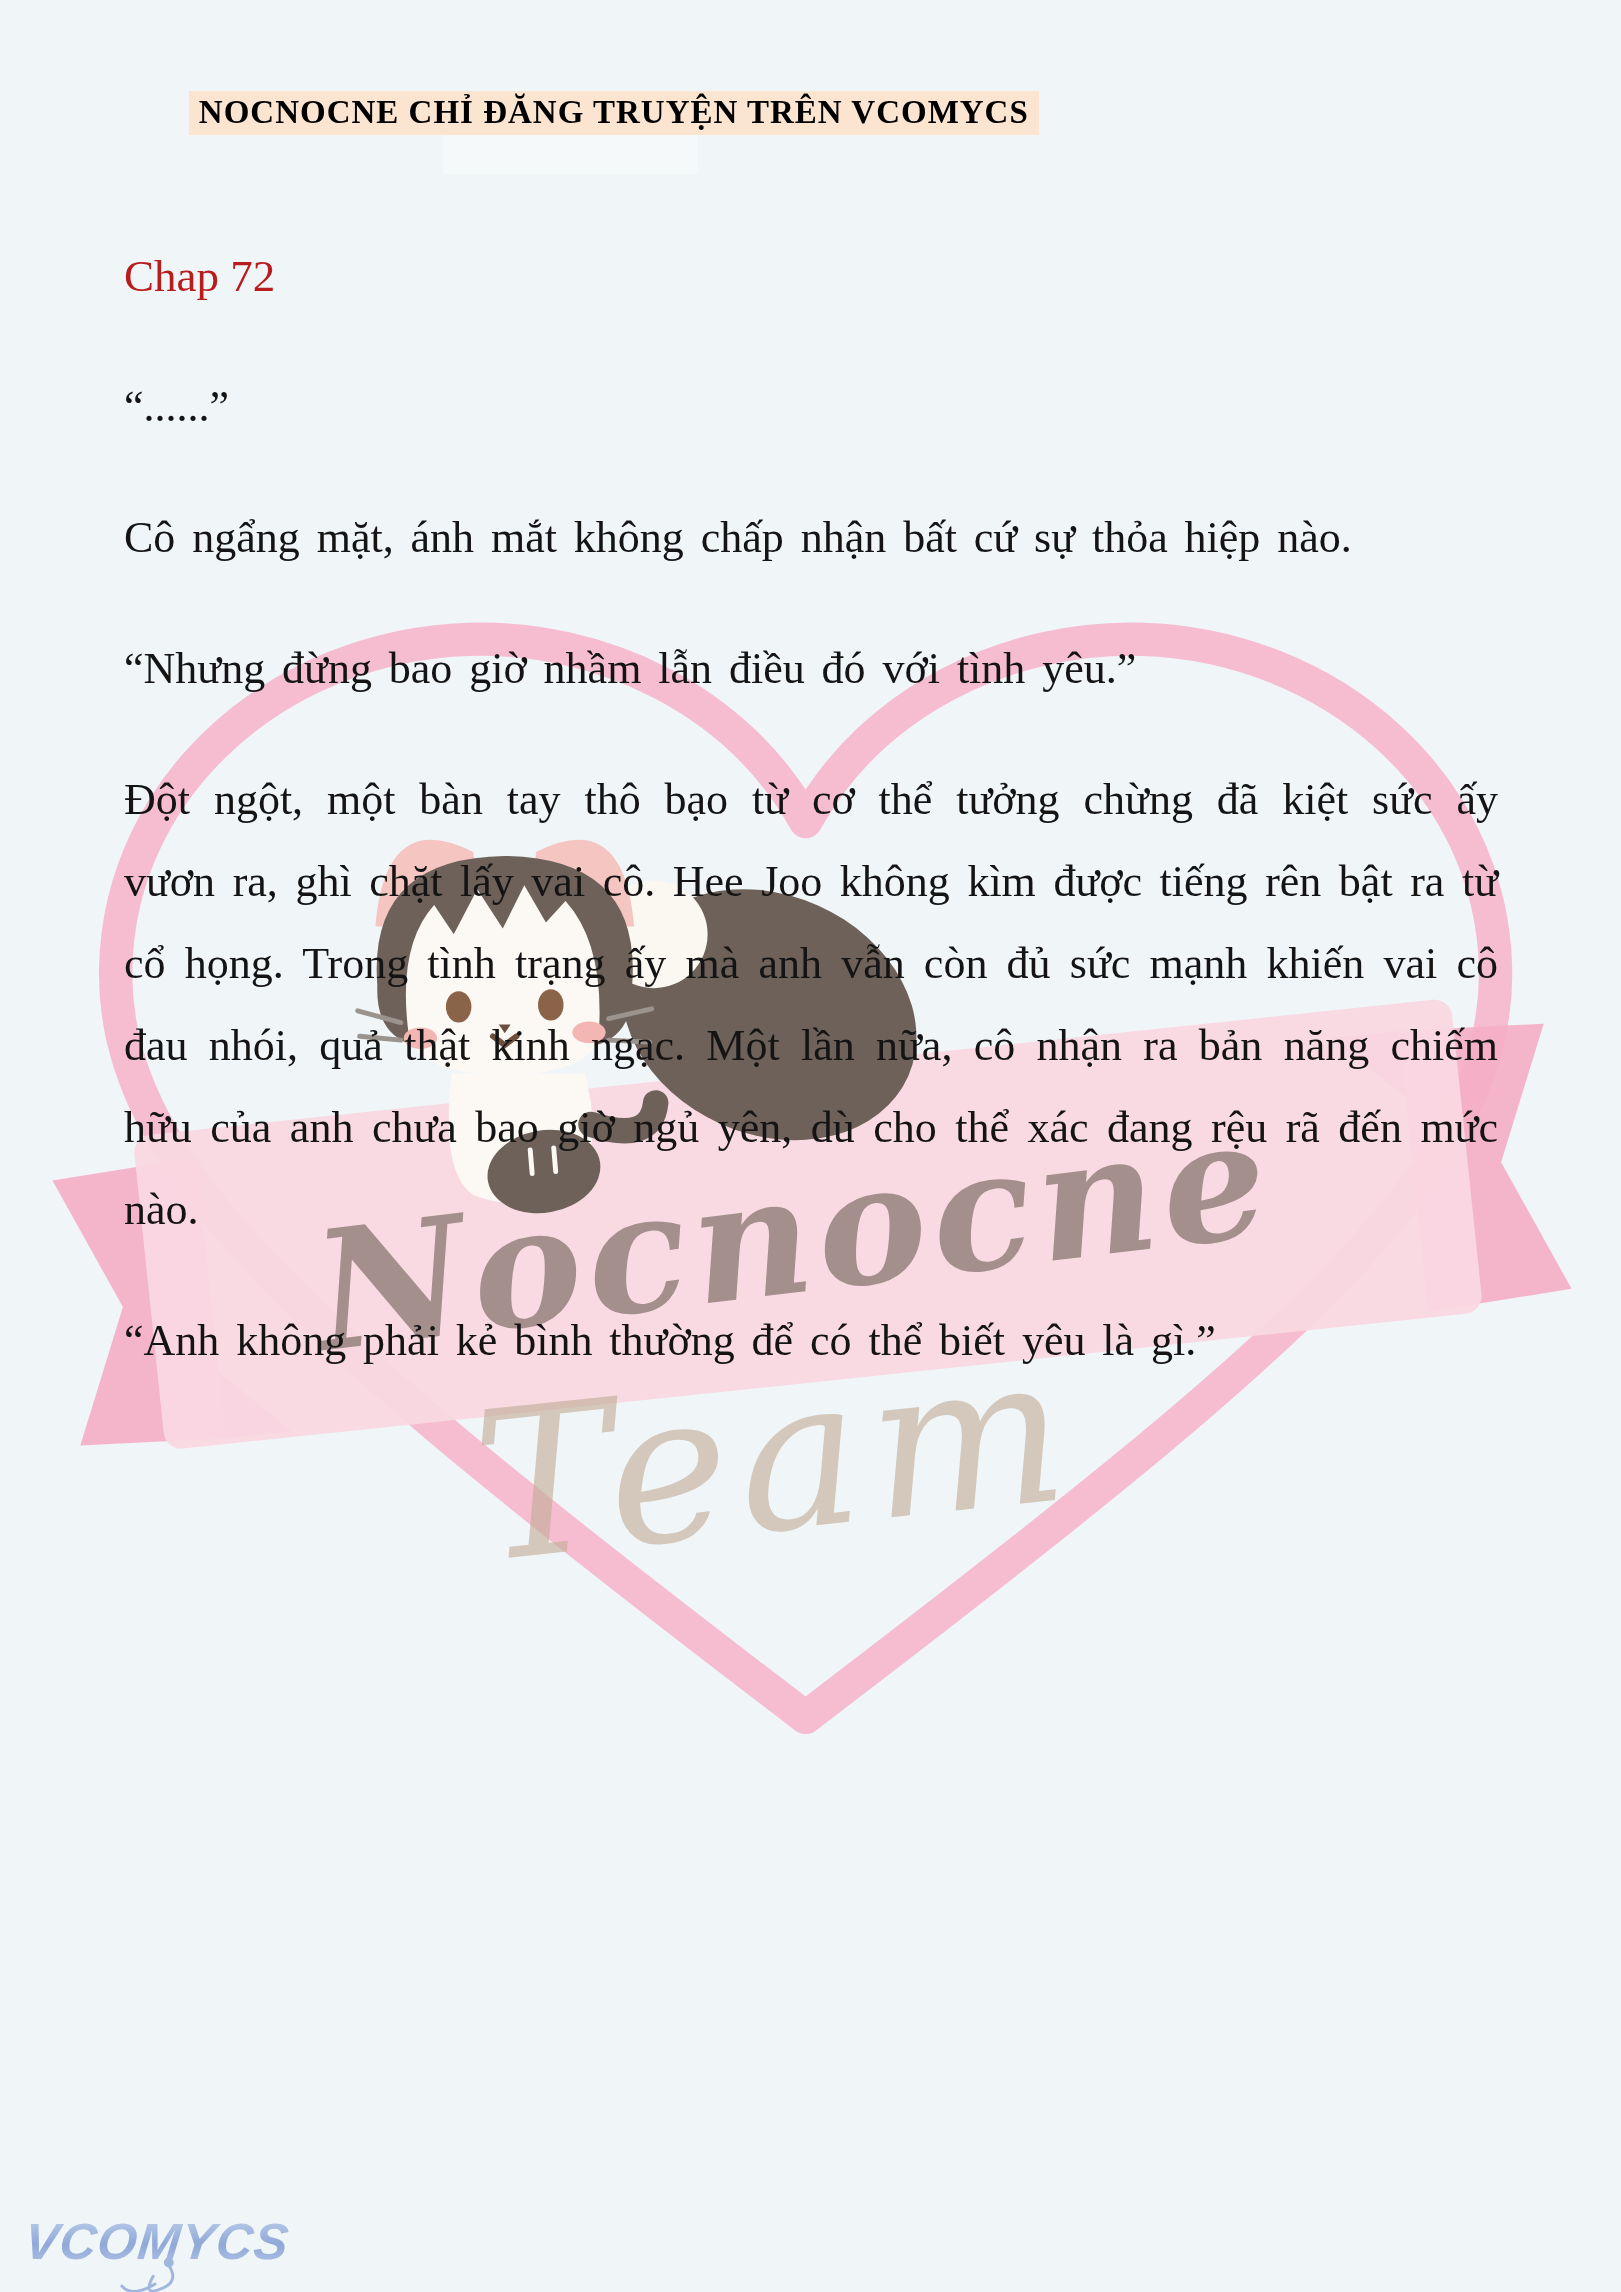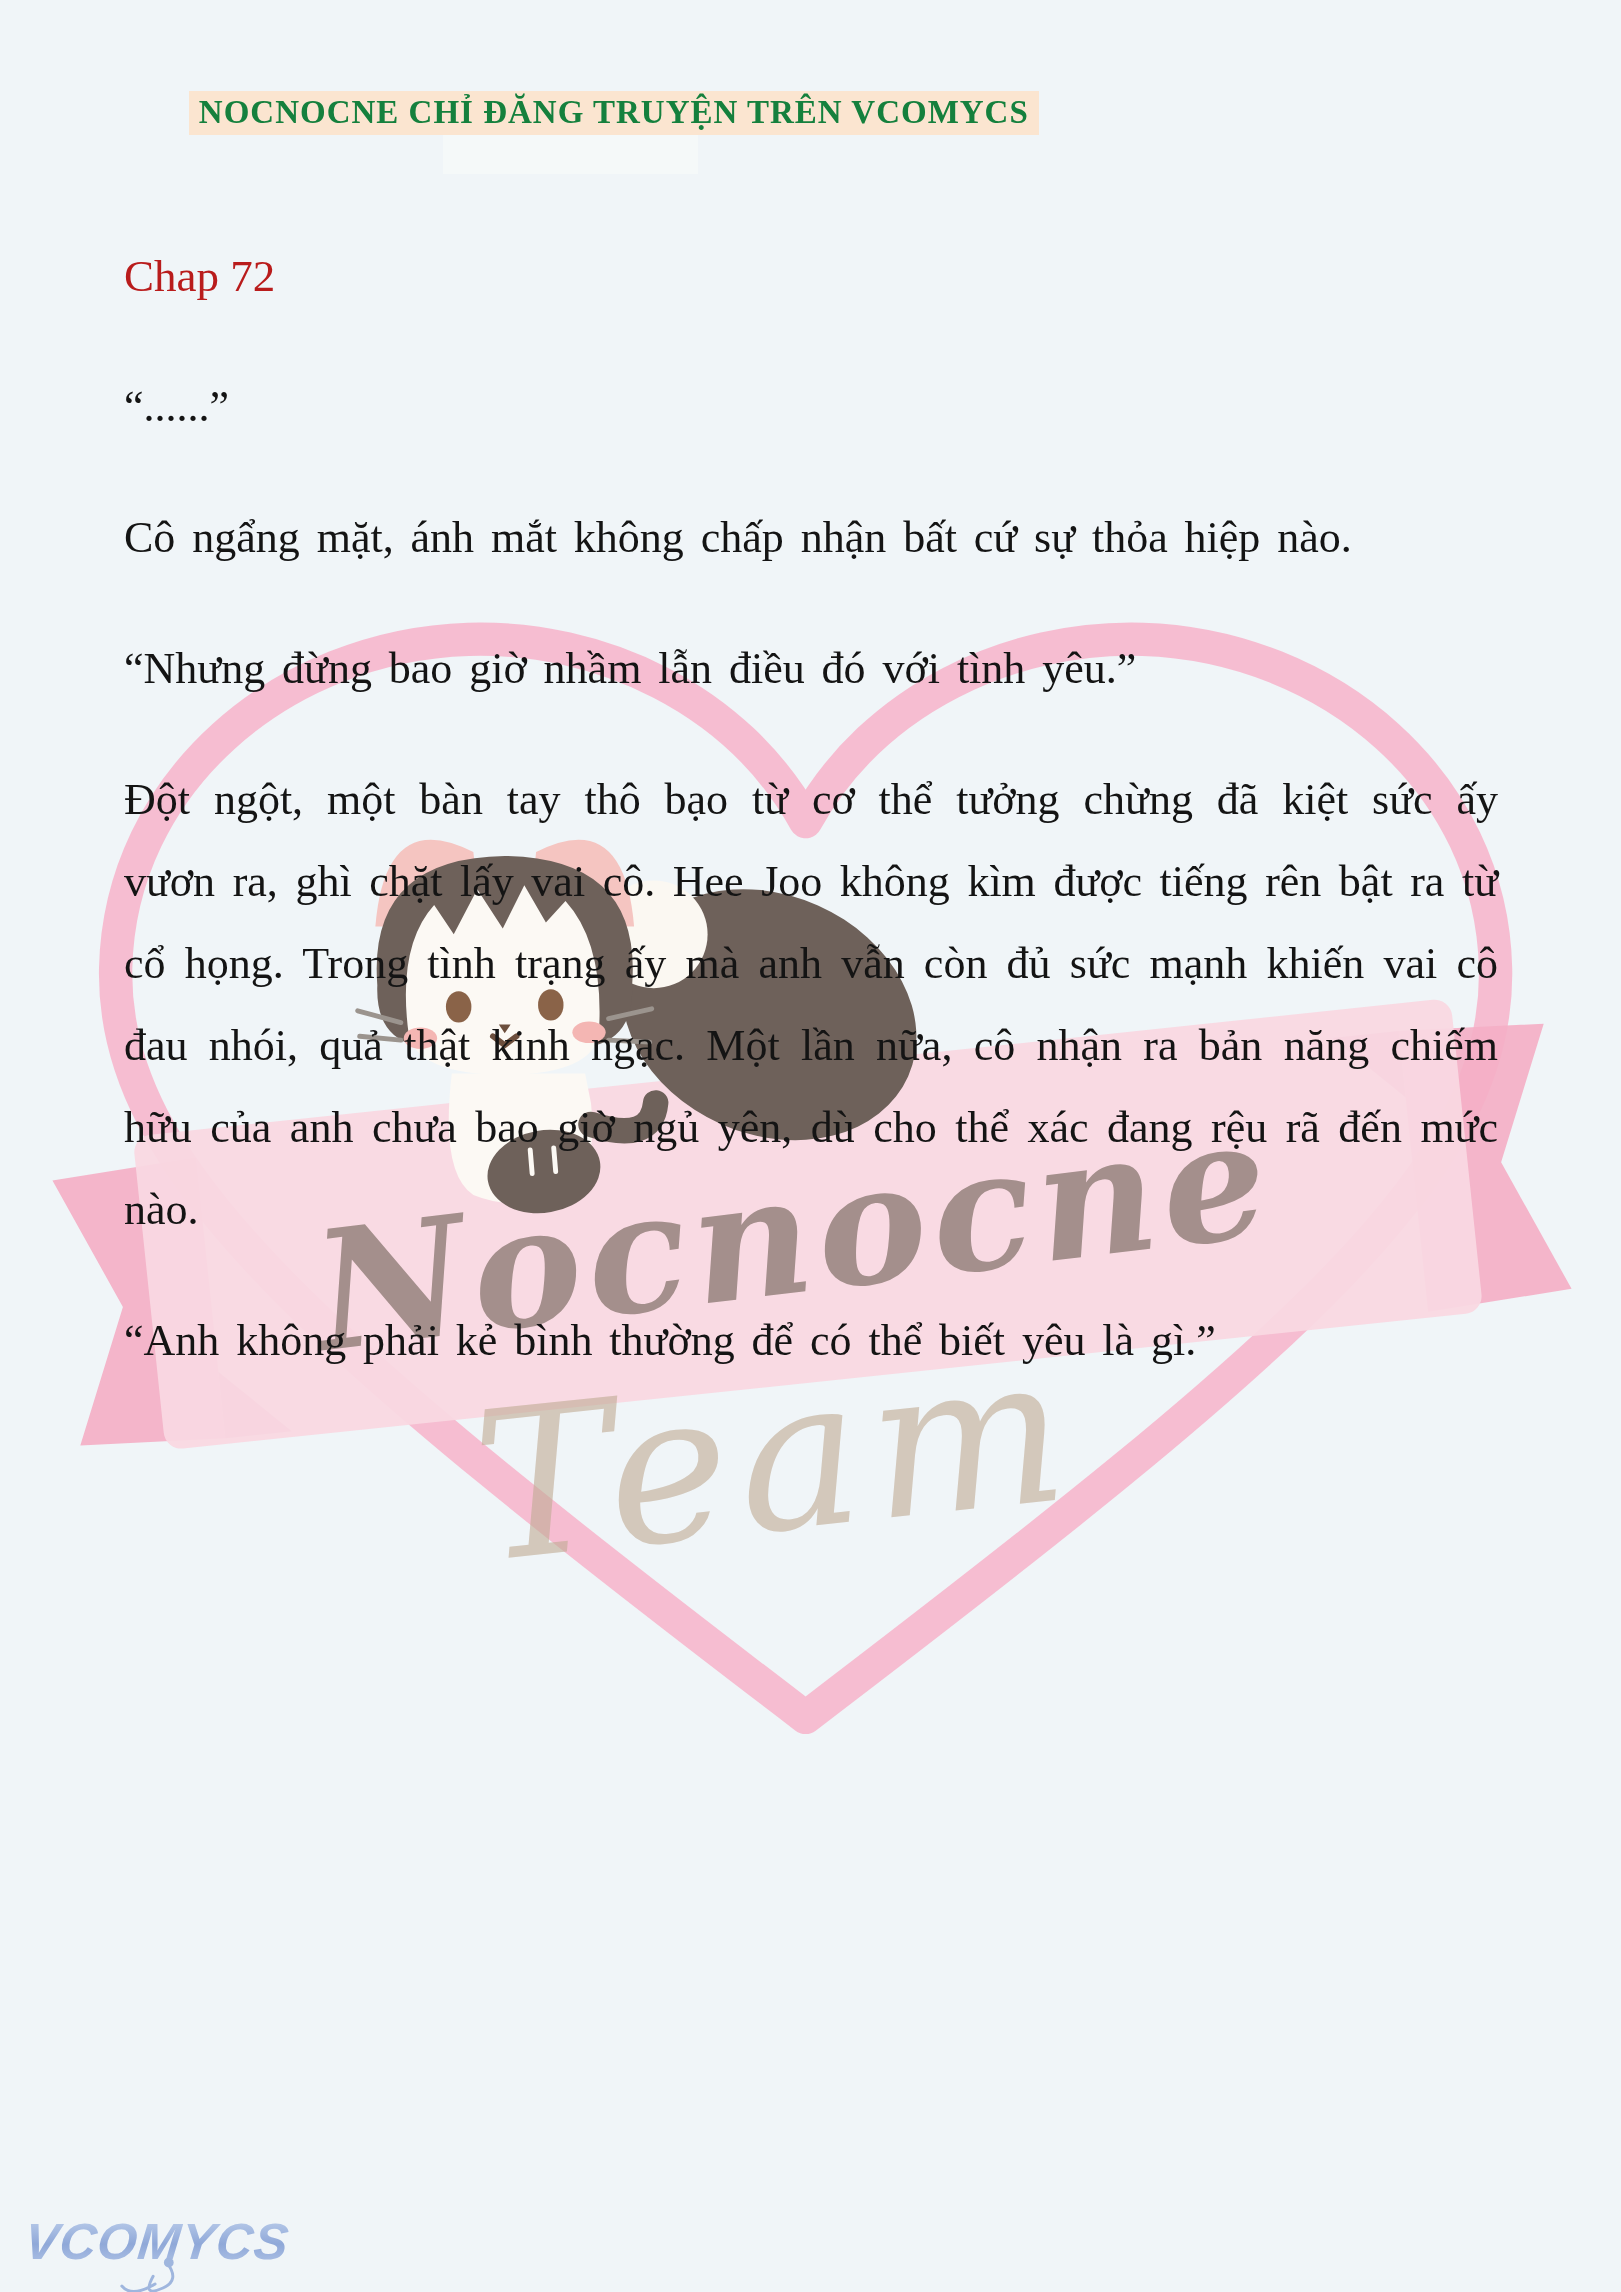--- a/index.html
+++ b/index.html
@@ -21,21 +21,21 @@
   .content {
     position:absolute; left:0; top:0; right:0;
     padding:94px 123px 0 124px;
     z-index:2;
   }
   .site-header {
     font-family:"Liberation Serif", serif;
     font-weight:bold;
     font-size:33px;
     letter-spacing:1px;
-    color:#15803d;
+    color:#000000;
     margin:0 0 0 65px;
   }
   .site-header .hl {
     background:#fbe5d0;
     padding:2.9px 9.8px 4.9px 9.8px;
   }
   .chap {
     font-size:45px;
     color:#b91c1c;
     margin:104px 0 49px 0;

